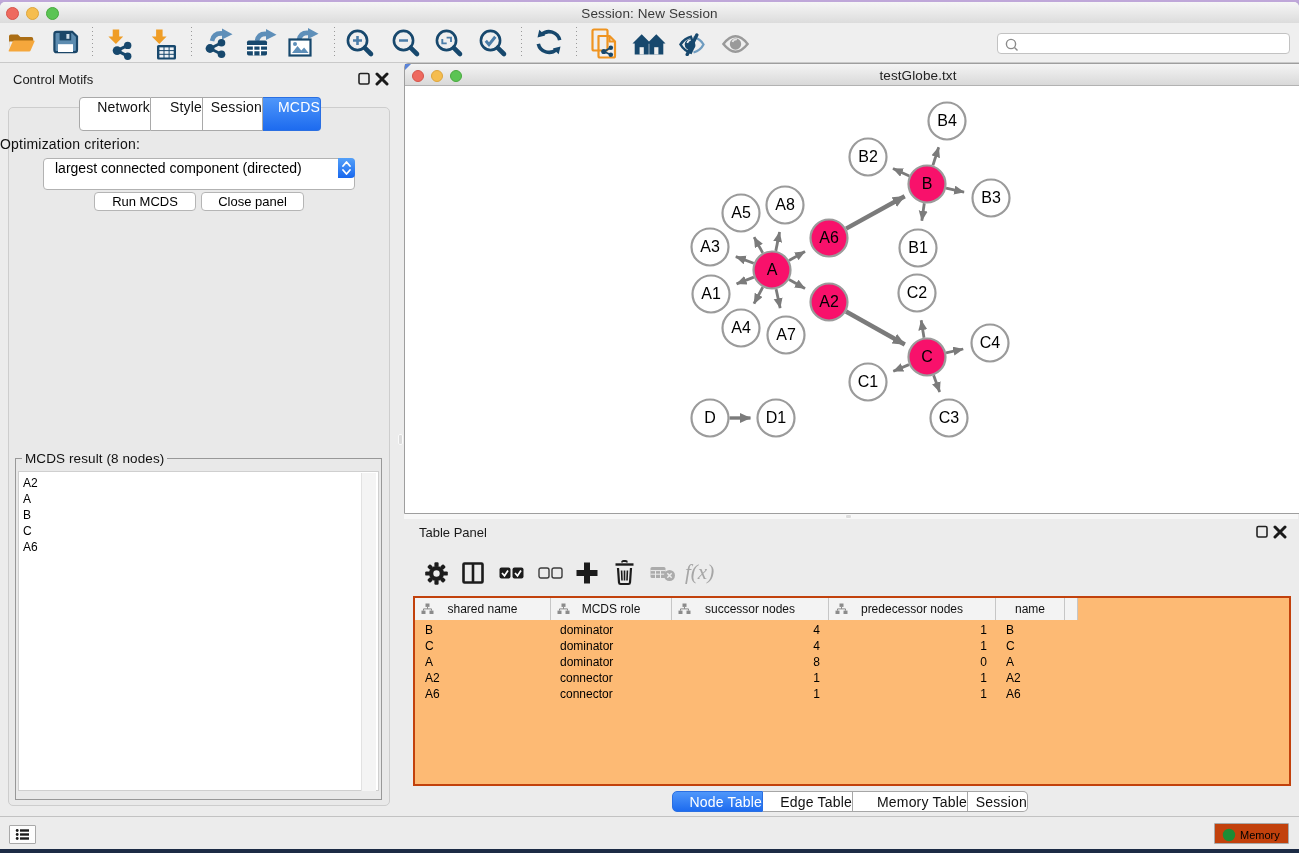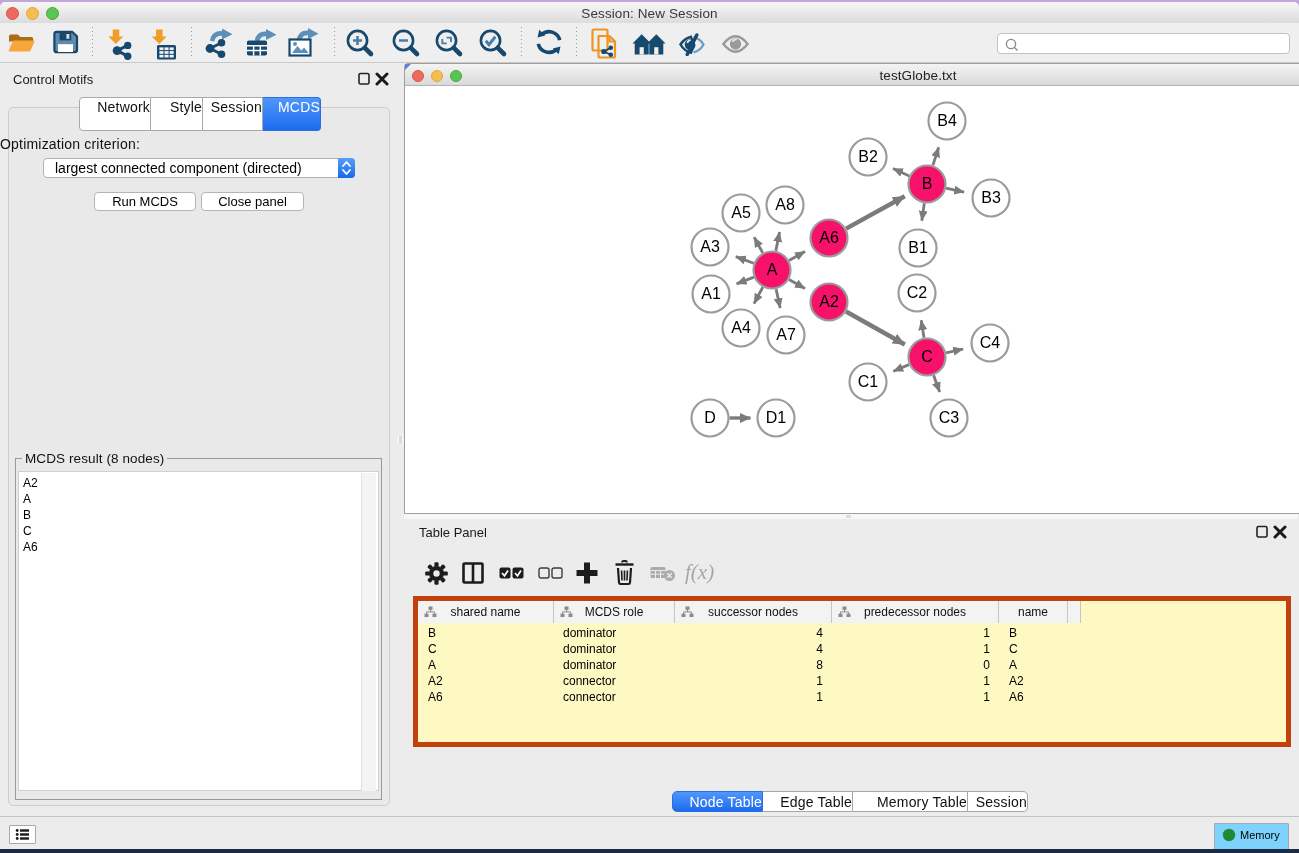--- a/index.html
+++ b/index.html
@@ -13,36 +13,36 @@
 
 #toolbar{position:absolute;top:21px;left:0;width:1299px;height:40px;background:#efefef;border-bottom:1px solid #c9c9c9}
 .tbi{position:absolute;top:5px}
 .tsep{position:absolute;top:4px;width:1px;height:32px;background-image:repeating-linear-gradient(#9a9a9a 0 1.5px,transparent 1.5px 4px)}
 #searchbox{position:absolute;left:997px;top:10px;width:293px;height:21px;background:#fff;border:1px solid #c2c2c2;border-radius:4px}
 
 #cp-title{position:absolute;left:13px;top:70px;font-size:13px;color:#1a1a1a}
 #cp-pane{position:absolute;left:8px;top:105px;width:382px;height:699px;background:#e9e9e9;border:1px solid #cdcdcd;border-radius:5px}
 .cptab{position:absolute;top:95px;height:34px;background:#fff;border:1px solid #a9a9a9;font-size:14px;letter-spacing:0.2px;text-align:right;line-height:19px;color:#111}
 #opt-label{position:absolute;left:0;top:134px;width:398px;text-align:left;font-size:14px;letter-spacing:0.2px;color:#111}
-#dropdown{position:absolute;left:43px;top:156px;width:312px;height:20px;background:#fff;border:1px solid #b2b2b2;border-radius:4px;font-size:14px;line-height:18px;padding-left:11px;color:#000}
+#dropdown{position:absolute;left:43px;top:156px;width:312px;height:32px;background:#fff;border:1px solid #b2b2b2;border-radius:4px;font-size:14px;line-height:18px;padding-left:11px;color:#000}
 #dd-step{position:absolute;right:-1px;top:-1px;width:17px;height:20px;border-radius:0 4px 4px 0;background:linear-gradient(#53a0f9,#1968ee)}
 .btn{position:absolute;top:190px;height:19px;background:#fff;border:1px solid #b5b5b5;border-radius:4px;font-size:13px;text-align:center;line-height:17px;color:#000}
 
 #mcds-group{position:absolute;left:15px;top:456px;width:367px;height:342px;border:1px solid #989898}
 #mcds-label{position:absolute;left:22px;top:449px;background:#e9e9e9;padding:0 3px;font-size:13.5px;letter-spacing:0.1px;color:#111}
 #mcds-list{position:absolute;left:18px;top:469px;width:361px;height:320px;background:#fff;border:1px solid #cfcfcf;font-size:12px;color:#000}
 #mcds-scroll{position:absolute;right:2px;top:1px;width:15px;height:318px;background:#f4f4f4;border-left:1px solid #e2e2e2}
 .li{position:absolute;left:4px}
 
 #netwin{position:absolute;left:404px;top:61px;width:1028px;height:451px;background:#fff;border:1px solid #9e9e9e;border-radius:4px 4px 0 0}
 #nw-title{position:absolute;left:0;top:0;width:100%;height:22px;background:linear-gradient(#f4f4f4,#d9d9d9);border-bottom:1px solid #b2b2b2;border-radius:4px 4px 0 0}
 #nw-text{position:absolute;top:4px;width:100%;text-align:center;font-size:13.5px;letter-spacing:0.1px;color:#222}
 
 #tp-title{position:absolute;left:419px;top:523px;font-size:13px;color:#1a1a1a}
-#tbl-frame{position:absolute;left:413px;top:594px;width:878px;height:151px;background:#fef9c3;border:5px solid #c2410c}
+#tbl-frame{position:absolute;left:413px;top:594px;width:878px;height:190px;background:#fdba74;border:2px solid #c2410c}
 .th{position:absolute;top:0;height:22px;background:#f3f3f3;border-right:1px solid #c6c6c6;font-size:12px;color:#111}
 .thl{text-align:center;line-height:22px}
 .td{position:absolute;font-size:12px;color:#000}
 
 .btab{position:absolute;top:789px;height:21px;border:1px solid #a6a6a6;background:#fff;font-size:14px;letter-spacing:0.2px;text-align:right;line-height:20px;color:#111}
 
 #statusbar{position:absolute;left:0;top:814px;width:1299px;height:33px;background:#ececec;border-top:1px solid #c2c2c2}
 #darkstrip{position:absolute;left:0;top:847px;width:1299px;height:4px;background:#1c2b45}
 .winbtn{position:absolute;border:1px solid #1a1a1a;border-radius:1px}
 </style></head>
@@ -474,21 +474,21 @@
           <g fill="#1a1a1a">
             <circle cx="7.2" cy="4.5" r="1.4"></circle>
             <circle cx="7.2" cy="8.5" r="1.4"></circle>
             <circle cx="7.2" cy="12.5" r="1.4"></circle>
             <rect x="10" y="3.3" width="9" height="2.4"></rect>
             <rect x="10" y="7.3" width="9" height="2.4"></rect>
             <rect x="10" y="11.3" width="9" height="2.4"></rect>
           </g>
         </svg>
     </div>
-    <div class="winbtn" style="left:1214px;top:6px;width:75px;height:30px;background:#7dd3fc;border-color:#a9a9a9">
+    <div class="winbtn" style="left:1214px;top:6px;width:75px;height:21px;background:#c2410c;border-color:#a9a9a9">
       <svg width="14" height="14" style="position:absolute;left:7px;top:4px">
           <circle cx="7" cy="7" r="6.2" fill="#1c8c34"></circle>
         </svg>
       <span style="position:absolute;left:25px;top:5px;font-size:11px;color:#000">Memory</span>
     </div>
   </div>
   <div id="darkstrip"></div>
 </div>
 
 </body></html>

